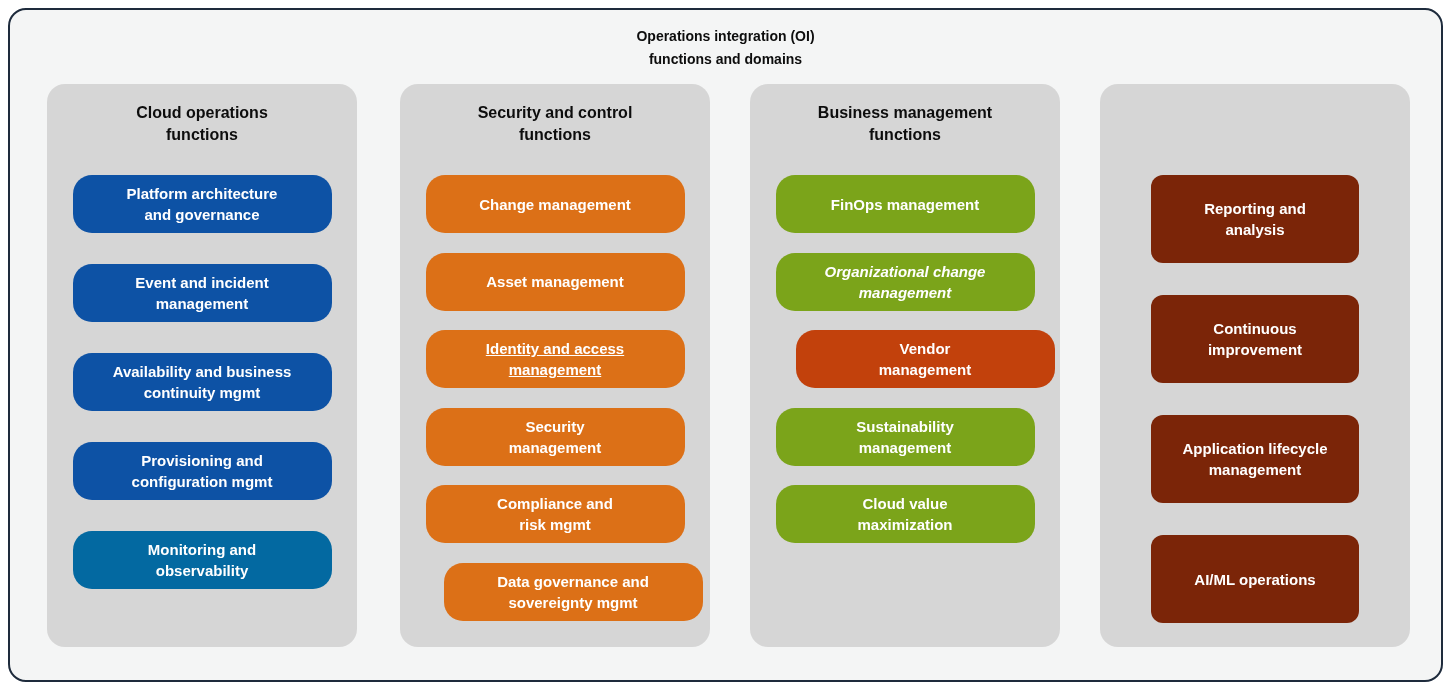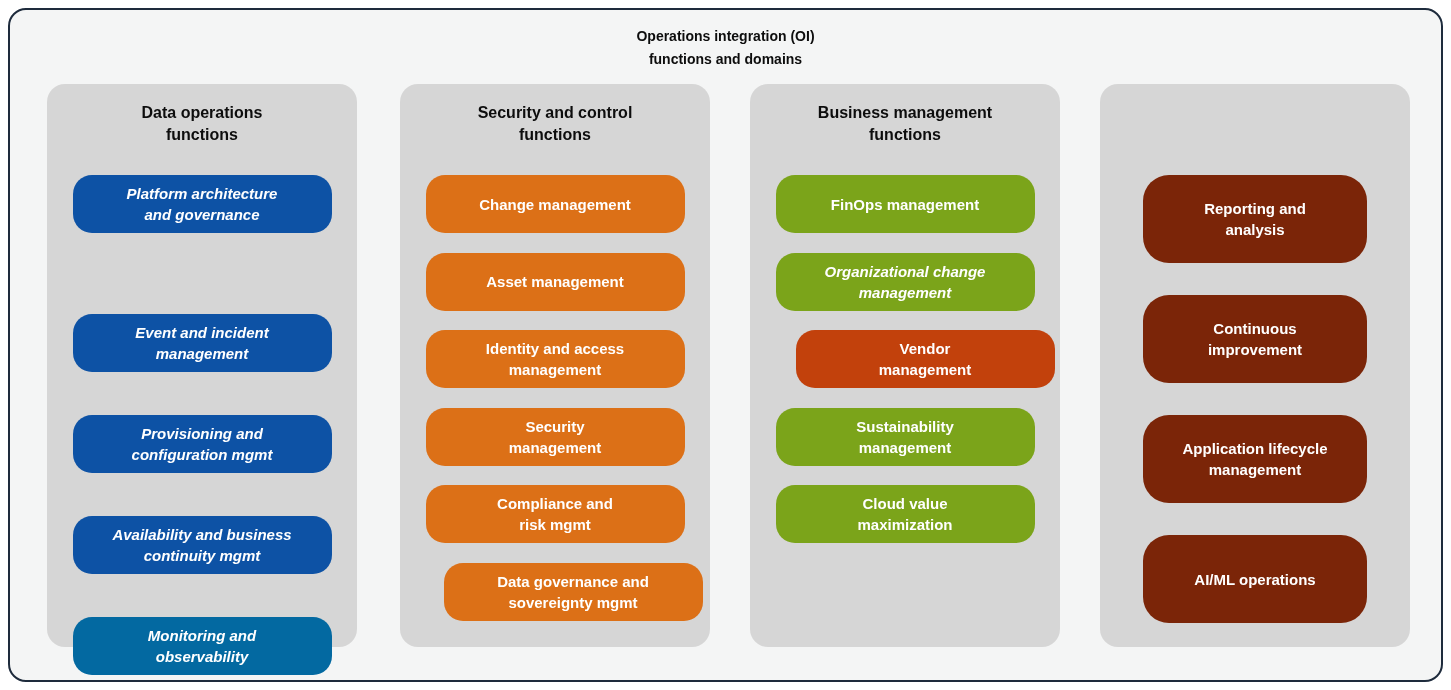--- a/index.html
+++ b/index.html
@@ -64,77 +64,77 @@
   }
   .pills {
     position: absolute;
     top: 91px;
     left: 0;
     width: 100%;
     display: flex;
     flex-direction: column;
     align-items: center;
   }
-  .gap-a { gap: 43px; font-style: italic; }
+  .gap-a { gap: 31px; }
   .gap-b { gap: 19.5px; }
   .gap-c { gap: 32px; }
   .pill {
     width: 259px;
     height: 58px;
     box-sizing: border-box;
     border-radius: 19px;
     display: flex;
     align-items: center;
     justify-content: center;
     text-align: center;
     color: #FFFFFF;
     font-size: 15px;
     line-height: 21px;
     font-weight: bold;
     white-space: pre-line;
     padding: 0 8px;
   }
   .pill.lg {
-    width: 224px;
+    width: 208px;
     height: 88px;
-    border-radius: 26px;
+    border-radius: 12px;
   }
 </style>
 </head>
 <body>
 
 <div class="panel">
 
   <div class="diagram-title">Operations integration (OI)
 functions and domains</div>
 
   <div class="column col-0">
-    <div class="col-header">Data operations
+    <div class="col-header">Cloud operations
 functions</div>
     <div class="pills gap-a">
       <div class="pill" style="background-color: rgb(13, 82, 165);">Platform architecture
 and governance</div>
-      <div class="pill" style="background-color: rgb(13, 82, 165); margin-top: 38px;">Event and incident
+      <div class="pill" style="background-color: rgb(13, 82, 165);">Event and incident
 management</div>
+      <div class="pill" style="background-color: rgb(13, 82, 165);">Availability and business
+continuity mgmt</div>
       <div class="pill" style="background-color: rgb(13, 82, 165);">Provisioning and
 configuration mgmt</div>
-      <div class="pill" style="background-color: rgb(13, 82, 165);">Availability and business
-continuity mgmt</div>
       <div class="pill" style="background-color: #0369a1;">Monitoring and
 observability</div>
     </div>
   </div>
 
   <div class="column col-1">
     <div class="col-header">Security and control
 functions</div>
     <div class="pills gap-b">
       <div class="pill" style="background-color: rgb(220, 112, 23);">Change management</div>
       <div class="pill" style="background-color: rgb(220, 112, 23);">Asset management</div>
-      <div class="pill" style="background-color: rgb(220, 112, 23);">Identity and access
+      <div class="pill" style="background-color: rgb(220, 112, 23); text-decoration: underline;">Identity and access
 management</div>
       <div class="pill" style="background-color: rgb(220, 112, 23);">Security
 management</div>
       <div class="pill" style="background-color: rgb(220, 112, 23);">Compliance and
 risk mgmt</div>
       <div class="pill" style="background-color: rgb(220, 112, 23); margin-left: 36px;">Data governance and
 sovereignty mgmt</div>
     </div>
   </div>
 

